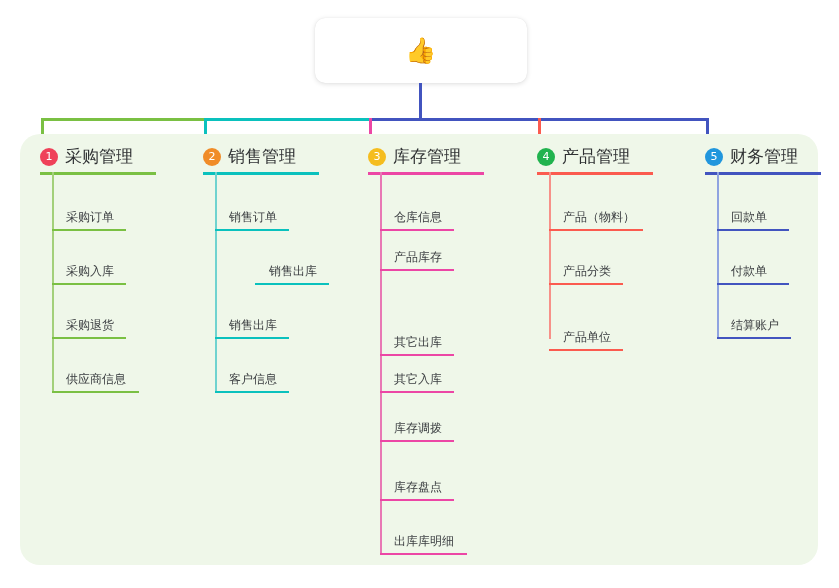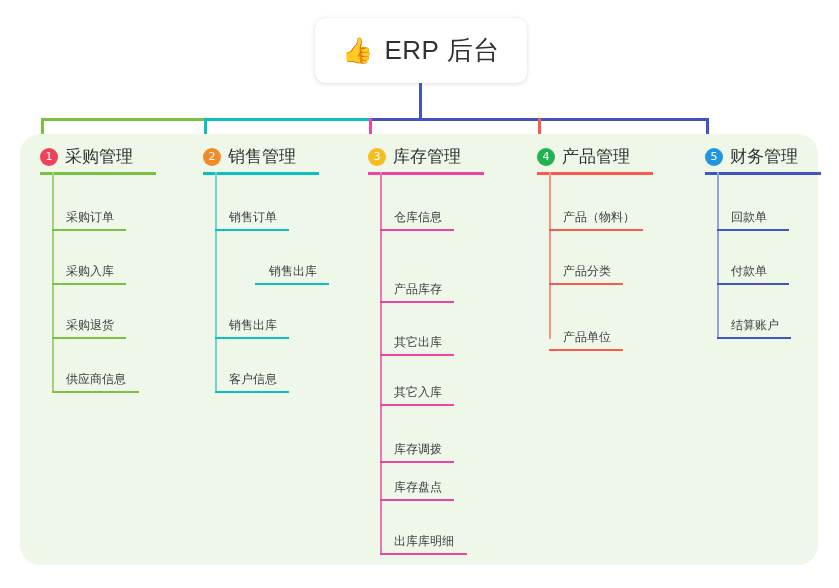--- a/index.html
+++ b/index.html
@@ -130,21 +130,20 @@
     bottom: 0;
     height: 2px;
   }
 </style>
 </head>
 <body>
 
 <div id="root-card">
   <div class="root-inner">
     <span class="thumb">👍</span>
-    <span class="root-title">ERP 后台</span>
   </div>
 </div>
 
 <div id="connectors">
     <div class="conn vline" style="left: 419px; top: 83px; width: 3px; height: 38px; background: rgb(66, 84, 191);"></div>
     <div class="conn hline" style="left: 41px; top: 118px; width: 166px; height: 3px; background: rgb(122, 192, 67);"></div>
     <div class="conn hline" style="left: 204px; top: 118px; width: 168px; height: 3px; background: rgb(10, 193, 189);"></div>
     <div class="conn hline" style="left: 369px; top: 118px; width: 340px; height: 3px; background: rgb(66, 84, 191);"></div>
     <div class="conn vline" style="left: 41px; top: 118px; width: 3px; height: 22px; background: rgb(122, 192, 67);"></div>
     <div class="conn vline" style="left: 204px; top: 118px; width: 3px; height: 22px; background: rgb(10, 193, 189);"></div>
@@ -206,33 +205,33 @@
       <div class="col-head">
         <span class="badge" style="background: rgb(245, 189, 31);">3</span>
         <span class="col-title">库存管理</span>
       </div>
       <div class="head-rule" style="background: rgb(236, 70, 165);"></div>
       <div class="spine" style="height: 383px; background: rgb(232, 120, 180);"></div>
       <div class="item" style="top: 57px; height: 40px; width: 130px;">
         <span class="item-label">仓库信息</span>
         <div class="item-rule" style="width: 74px; background: rgb(236, 70, 165);"></div>
       </div>
-      <div class="item" style="top: 129px; height: 40px; width: 130px;">
+      <div class="item" style="top: 97px; height: 40px; width: 130px;">
         <span class="item-label">产品库存</span>
         <div class="item-rule" style="width: 74px; background: rgb(236, 70, 165);"></div>
       </div>
       <div class="item" style="top: 182px; height: 40px; width: 130px;">
         <span class="item-label">其它出库</span>
         <div class="item-rule" style="width: 74px; background: rgb(236, 70, 165);"></div>
       </div>
-      <div class="item" style="top: 232px; height: 40px; width: 130px;">
+      <div class="item" style="top: 219px; height: 40px; width: 130px;">
         <span class="item-label">其它入库</span>
         <div class="item-rule" style="width: 74px; background: rgb(236, 70, 165);"></div>
       </div>
-      <div class="item" style="top: 289px; height: 40px; width: 130px;">
+      <div class="item" style="top: 268px; height: 40px; width: 130px;">
         <span class="item-label">库存调拨</span>
         <div class="item-rule" style="width: 74px; background: rgb(236, 70, 165);"></div>
       </div>
       <div class="item" style="top: 327px; height: 40px; width: 130px;">
         <span class="item-label">库存盘点</span>
         <div class="item-rule" style="width: 74px; background: rgb(236, 70, 165);"></div>
       </div>
       <div class="item" style="top: 381px; height: 40px; width: 130px;">
         <span class="item-label">出库库明细</span>
         <div class="item-rule" style="width: 87px; background: rgb(236, 70, 165);"></div>

